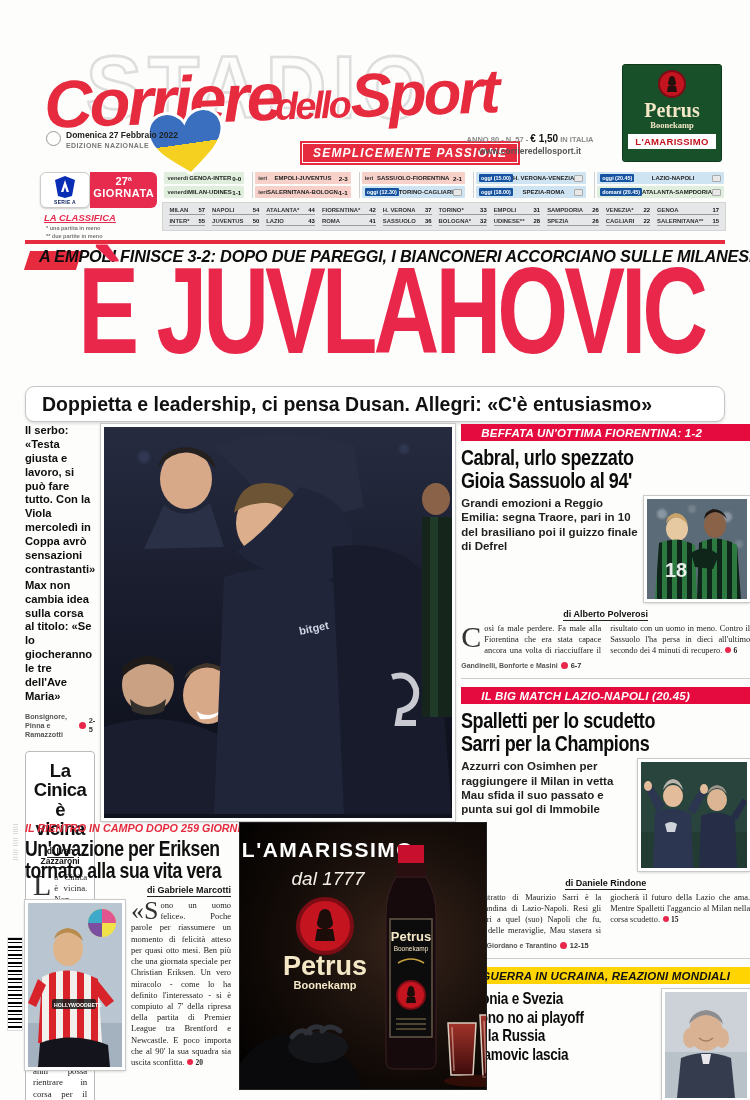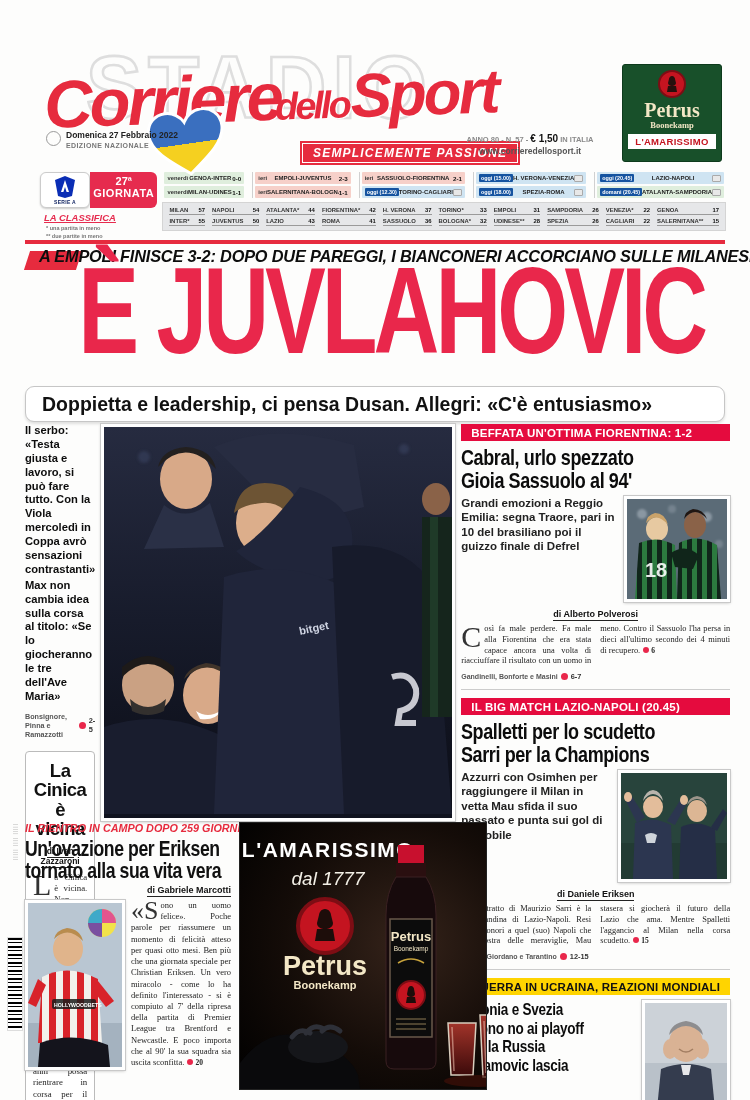--- a/index.html
+++ b/index.html
@@ -95,22 +95,22 @@
   .serif-body { font-family:"Liberation Serif", serif; font-size:8.8px; line-height:1.3; text-align:justify; color:#222; }
   .dropcap { float:left; font-family:"Liberation Serif", serif; font-size:30px; line-height:24px; padding:1px 3px 0 0; color:#333; }
   .endmark { white-space:nowrap; }
   .endmark .pgdot { width:6px; height:6px; margin-left:3px; }
   .endmark b { font-size:7.5px; }
 
   .photo-frame { border:3px solid #fff; outline:1px solid #c9c9c9; box-shadow:0 1px 3px rgba(0,0,0,.25); background:#10131f; }
   .col-photo { width:354px; flex:none; }
 
   .col-right { flex:1; }
-  .bar { color:#fff; background:#e50b3e; font-size:11.5px; font-weight:900; 
-       padding:3px 10px 2px; letter-spacing:.2px; white-space:nowrap; }
+  .bar { color:#fff; background:#e50b3e; font-size:11.5px; font-weight:900; font-style:italic;
+       padding:3px 20px 2px; letter-spacing:.2px; white-space:nowrap; }
   .bar.yellow { background:#ffd400; color:#111; }
   .headline2 { margin:5px 0 2px; font-weight:900; color:#0c0c0c; }
   .headline2 div { font-size:22.5px; line-height:23px; letter-spacing:-.5px; transform:scaleX(.8);
        transform-origin:left center; white-space:nowrap; }
   .lede-row { display:flex; gap:6px; margin-top:4px; }
   .lede { flex:1; font-size:11.5px; line-height:1.25; font-weight:700; color:#222; }
   .byline-center { text-align:center; margin:7px 0 5px; font-size:9px; font-weight:800; }
   .byline-center span { border-bottom:1px solid #222; padding-bottom:1px; }
   .body-2col { columns:2; column-gap:9px; font-family:"Liberation Serif", serif; font-size:8.4px;
        line-height:1.28; text-align:justify; color:#222; }
@@ -513,21 +513,21 @@
             <path d="M46 48 L60 26 L66 30 L54 52 Z" fill="#2c3650"></path>
               <ellipse cx="63" cy="27" rx="4" ry="5" fill="#e3bd9b"></ellipse>
             <ellipse cx="76" cy="38" rx="10" ry="11" fill="#dcb694"></ellipse>
             <path d="M66 32 Q76 20 86 32 Q84 24 76 23 Q68 24 66 32 Z" fill="#9b948a"></path>
             <path d="M60 54 Q76 46 94 56 L96 106 L58 106 Z" fill="#252e46"></path>
             <path d="M90 54 L102 36 L106 40 L96 58 Z" fill="#252e46"></path>
             <path d="M24 62 Q30 58 36 62 L34 70 L26 70 Z" fill="#cfd4da"></path>
           </svg>
         </div>
       </div>
-      <div class="byline-center"><span>di Daniele Eriksen</span></div>
+      <div class="byline-center"><span>di Daniele Rindone</span></div>
       <p class="body-2col">
         <span class="dropcap">I</span><span>l ritratto di Maurizio Sarri è la locandina di Lazio-Napoli. Resi gli onori a quel (suo) Napoli che fu, giostra delle meraviglie, Mau stasera si giocherà il futuro della Lazio che ama. Mentre Spalletti l'aggancio al Milan nella corsa scudetto.</span><span class="endmark"><span class="pgdot"></span> <b>15</b></span>
       </p>
       <div class="credits">
         <span>Ercole, Giordano e Tarantino</span>
           <span class="pgdot"></span>
           <span class="pages">12-15</span>
       </div>
       <div class="sect-div"></div>
 

